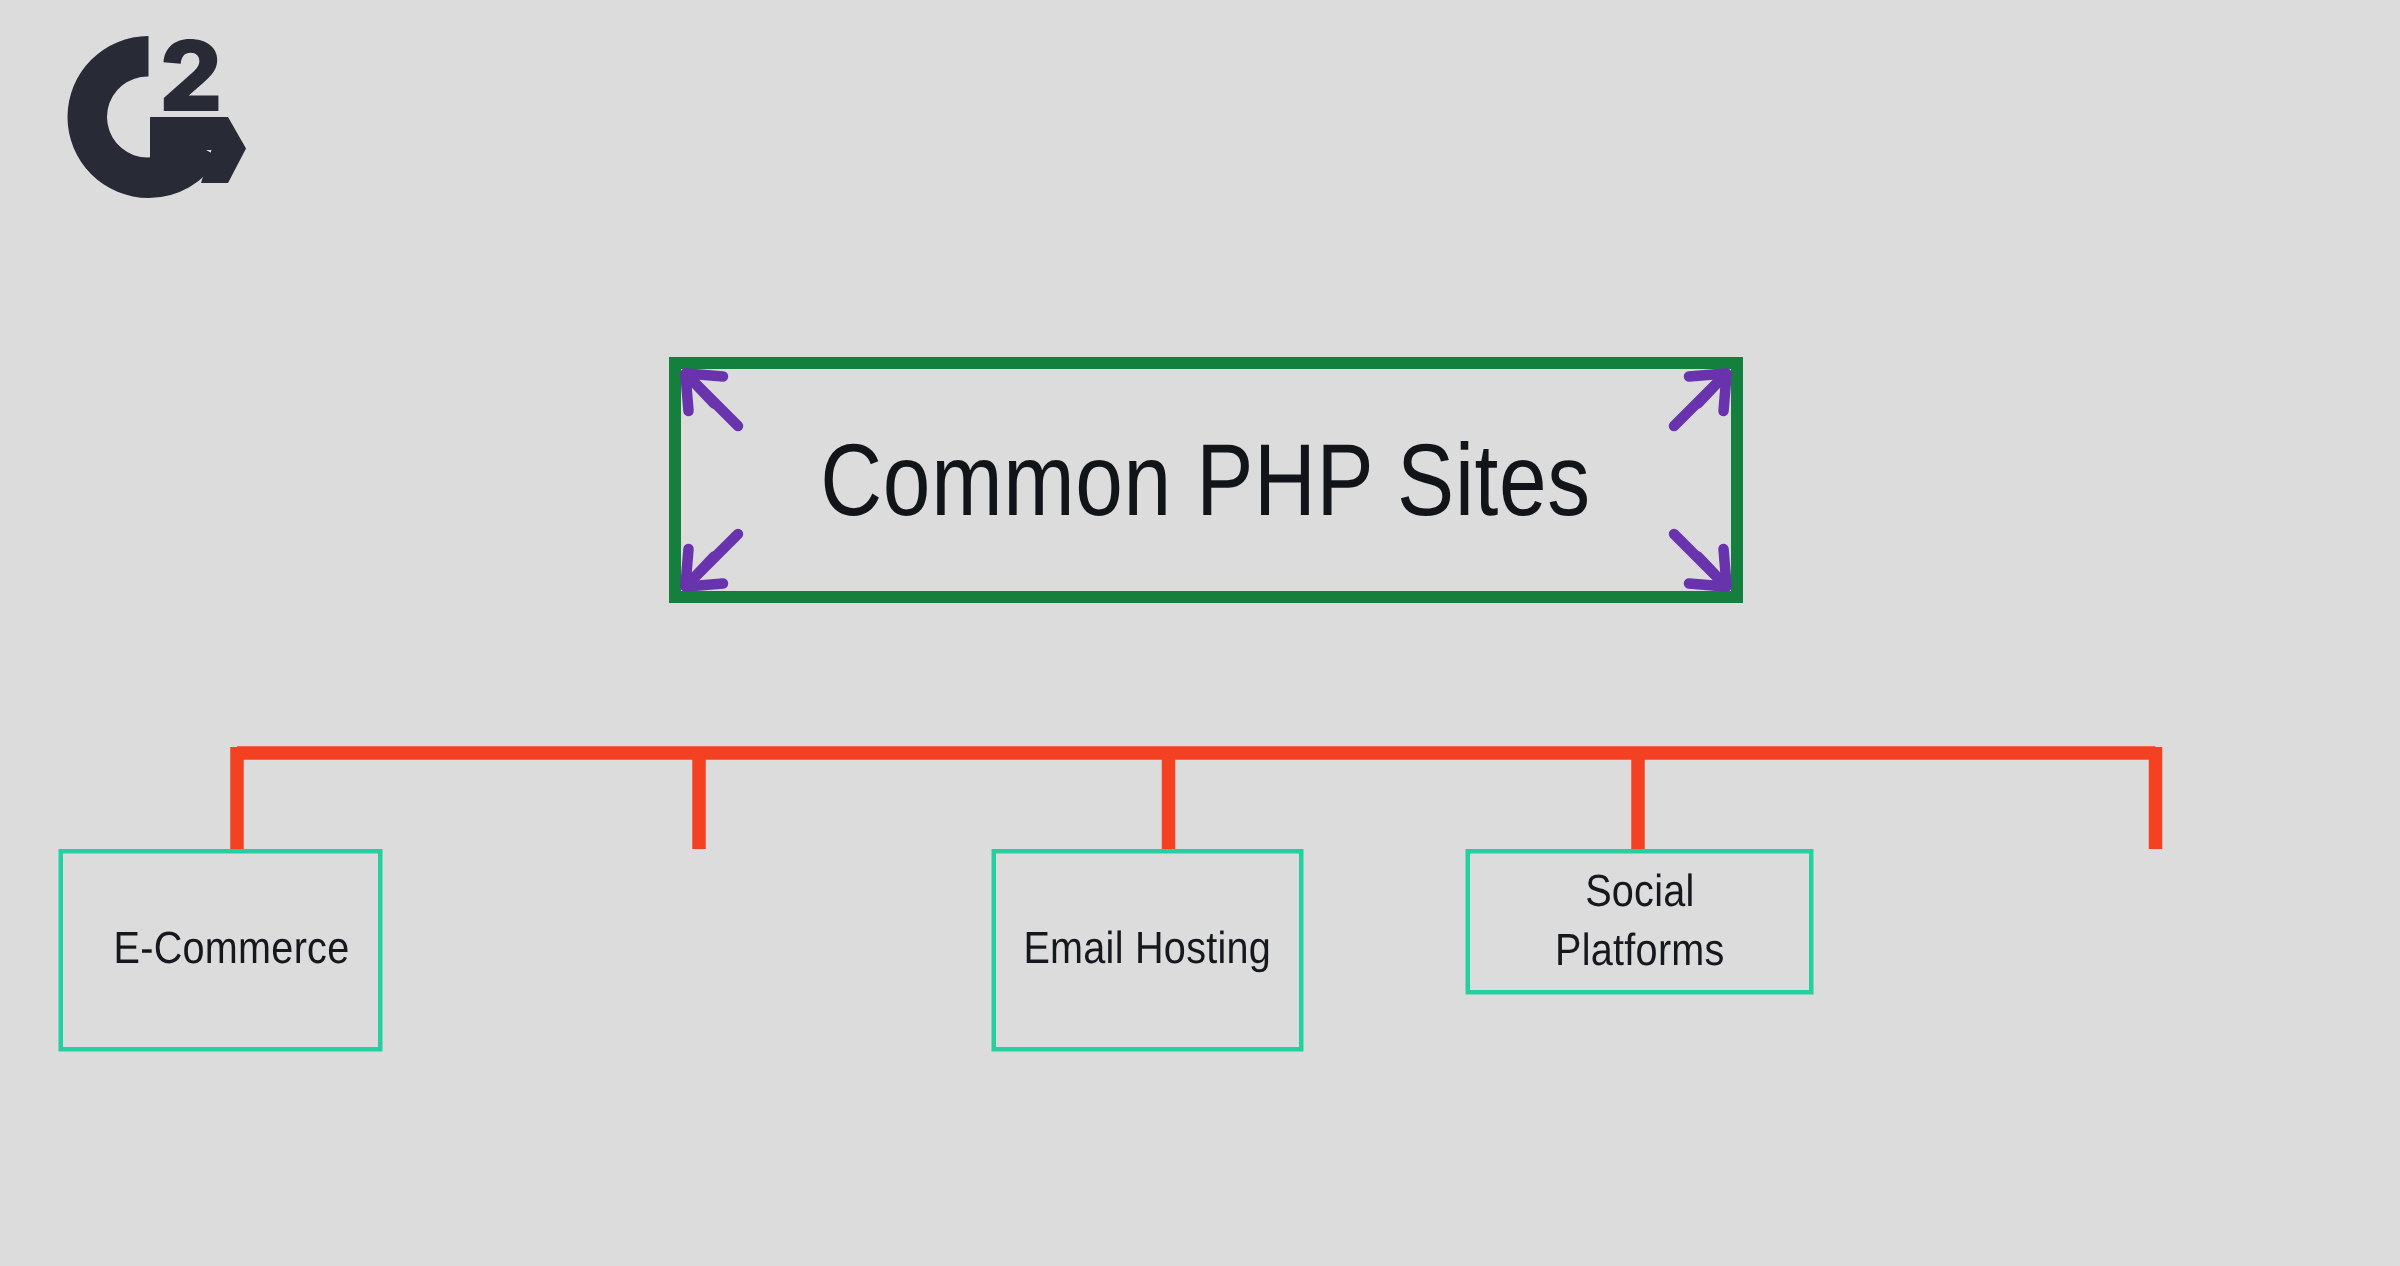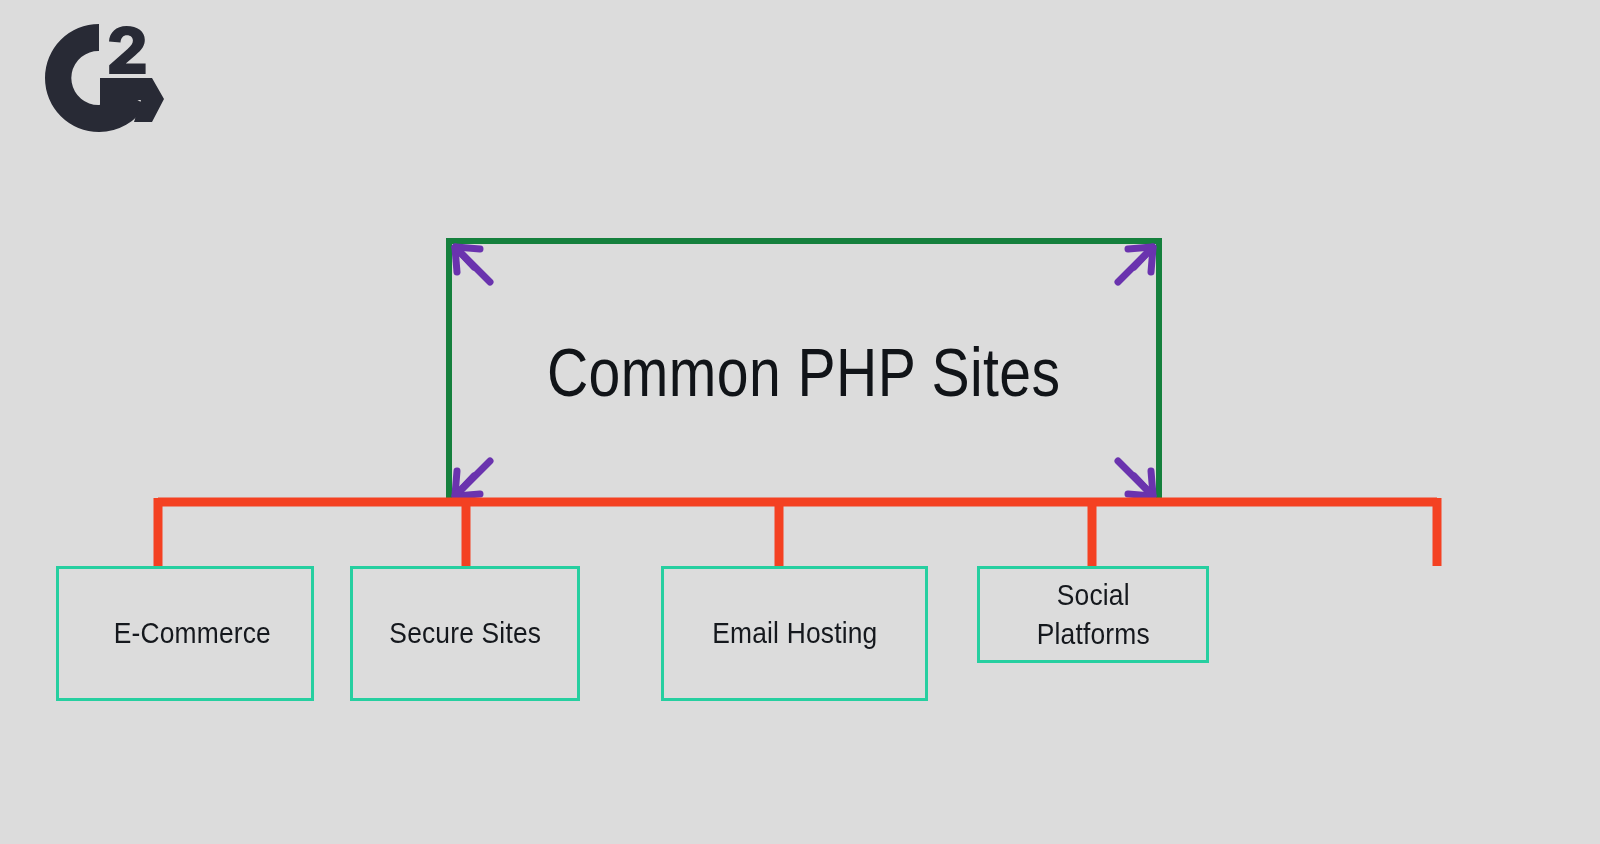--- a/index.html
+++ b/index.html
@@ -28,23 +28,23 @@
     width: 140px;
     height: 132px;
   }
 
   
   #title-node {
     position: absolute;
     left: 446px;
     top: 238px;
     width: 716px;
-    height: 267px;
+    height: 164px;
     box-sizing: border-box;
-    border: 6px solid #15803d;
+    border: 8px solid #15803d;
     display: flex;
     align-items: center;
     justify-content: center;
   }
   #title-node .title-text {
     font-family: "Liberation Sans", sans-serif;
     font-size: 68px;
     font-weight: 400;
     color: #111418;
     letter-spacing: 0.5px;
@@ -180,29 +180,26 @@
 
     <line x1="158" y1="502" x2="1437" y2="502" stroke="#f44122" stroke-width="9"></line>
 
     <line x1="158" y1="498" x2="158" y2="566" stroke="#f44122" stroke-width="9"></line>
     <line x1="466" y1="498" x2="466" y2="566" stroke="#f44122" stroke-width="9"></line>
     <line x1="779" y1="498" x2="779" y2="566" stroke="#f44122" stroke-width="9"></line>
     <line x1="1092" y1="498" x2="1092" y2="566" stroke="#f44122" stroke-width="9"></line>
     <line x1="1437" y1="498" x2="1437" y2="566" stroke="#f44122" stroke-width="9"></line>
   </svg>
 
-  <div class="leaf-node" style="left:56px; top:566px; width:258px; height:135px;padding-left:14px;">
+  <div class="leaf-node" style="left:39px; top:566px; width:216px; height:135px;padding-left:14px;">
     <span class="leaf-text">E-Commerce</span>
   </div>
 
-  <div class="leaf-node" style="left:350px; top:566px; width:230px; height:135px;">
-    <span class="leaf-text">Secure Sites</span>
-  </div>
-
-  <div class="leaf-node" style="left:661px; top:566px; width:267px; height:135px;">
+
+  <div class="leaf-node" style="left:661px; top:566px; width:208px; height:135px;">
     <span class="leaf-text">Email Hosting</span>
   </div>
 
   <div class="leaf-node" style="left:977px; top:566px; width:232px; height:97px;">
     <span class="leaf-text">
       <span>Social</span><br>
       <span>Platforms</span>
     </span>
   </div>
 

